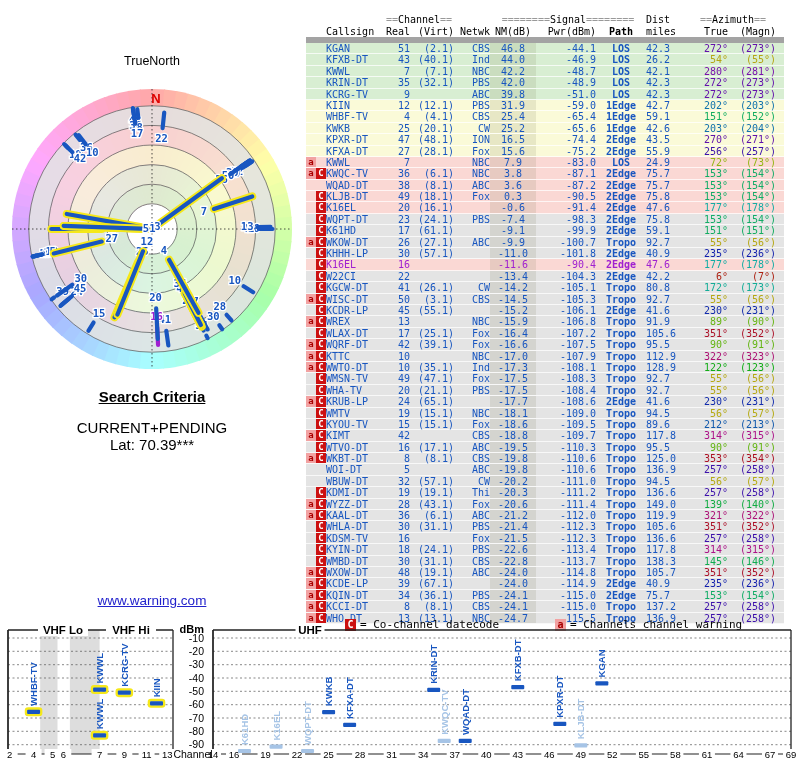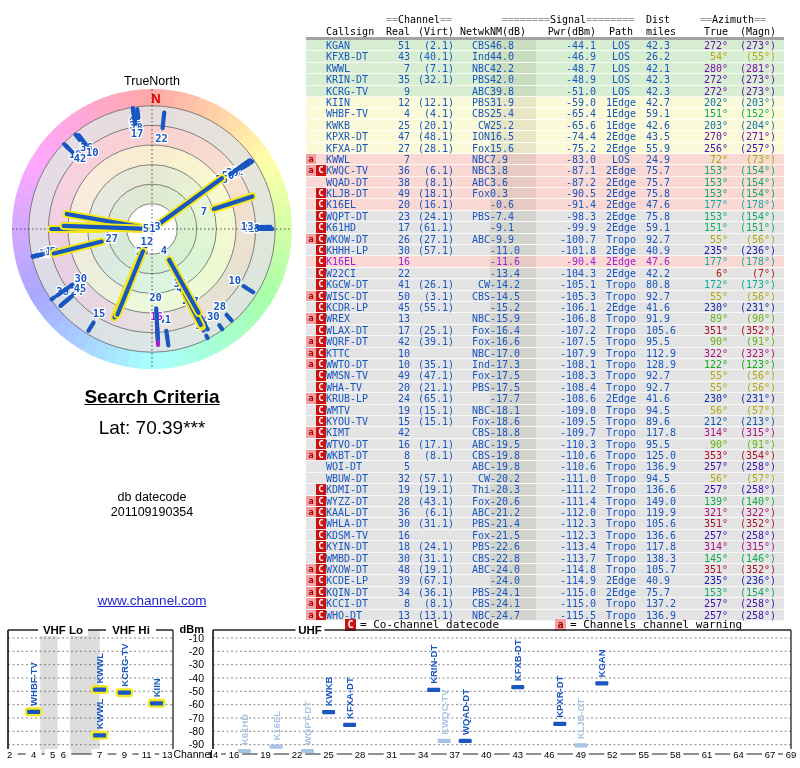--- a/index.html
+++ b/index.html
@@ -2,39 +2,39 @@
 <html><head>
 <meta charset="utf-8">
 <style>
   html,body{margin:0;padding:0;background:#fff;}
   #page{position:relative;width:800px;height:768px;background:#fff;overflow:hidden;
         font-family:"Liberation Sans",sans-serif;}
   .abs{position:absolute;}
   .ctr{text-align:center;}
   
   #all-title{left:30px;top:40px;width:244px;font-size:17px;font-weight:bold;color:#000;}
-  #truenorth{left:30px;top:74px;width:244px;font-size:12.5px;color:#000;}
-  #search-block{left:20px;top:388px;width:264px;font-size:19px;color:#000;line-height:17px;}
+  #truenorth{left:30px;top:54px;width:244px;font-size:12.5px;color:#000;}
+  #search-block{left:20px;top:388px;width:264px;font-size:15px;color:#000;line-height:17px;}
   #search-heading{font-weight:bold;text-decoration:underline;margin-bottom:14px;}
   #datecode-block{left:20px;top:490px;width:264px;font-size:12.5px;color:#000;line-height:15px;}
   #site-link{left:20px;top:593px;width:264px;font-size:13.5px;}
   #site-link a{color:#2222cc;text-decoration:underline;cursor:pointer;}
   
   #sigtable{left:306px;top:14px;width:478px;font-family:"DejaVu Sans Mono","Liberation Mono",monospace;
             font-size:10px;color:#000;}
   .hrow{display:flex;height:11.5px;line-height:11.5px;white-space:pre;}
-  #hdr-cols{border-bottom:3px solid #a3a3a3;}
+  #hdr-cols{border-bottom:6px solid #a3a3a3;}
   .trow{display:flex;height:11.4px;line-height:11.3px;white-space:pre;border-bottom:1px solid rgba(255,255,255,0.75);box-sizing:border-box;}
   .zone-g{background:#d8eed2;} .zone-y{background:#fafad8;} .zone-p{background:#fad8d4;}
   .zone-x{background:#e4e4e4;} .zone-m{background:#fad8d4;}
   .cell{display:block;overflow:visible;}
   .c-fa{width:10px;text-align:center;} .c-fc{width:10px;text-align:center;}
   .c-call{width:58px;} .c-real{width:26px;text-align:right;} .c-virt{width:44px;text-align:right;}
-  .c-net{width:36px;text-align:right;} .c-nm{width:46px;text-align:left;}
-  .c-pwr{width:60px;text-align:right;} .c-path{width:50px;text-align:center;}
+  .c-net{width:36px;text-align:right;} .c-nm{width:46px;text-align:center;}
+  .c-pwr{width:60px;text-align:right;} .c-path{width:50px;text-align:center;font-weight:bold;}
   .c-mi{width:44px;} .c-true{width:38px;text-align:right;} .c-magn{width:48px;text-align:right;}
   .trow .c-nm{background:rgba(110,110,70,0.13);}
   .blue{color:#1856c0;}
   .zone-m .blue{color:#a020d0;}
   .flag-a{background:#f2a2a2;color:#aa0000;font-weight:bold;font-size:9px;}
   .flag-c{background:#cc1111;color:#ffffff;font-weight:bold;font-size:9px;}
   .eq{color:#999;}
   
   .legend{top:618px;height:13px;font-family:"DejaVu Sans Mono","Liberation Mono",monospace;
           font-size:11px;color:#000;display:flex;align-items:center;gap:4px;}
@@ -257,30 +257,27 @@
         <line x1="148.39787137637478" y1="142.5313019403716" x2="214.87533714882713" y2="94.23259590266423" stroke="#1856c0" stroke-width="4.2" stroke-linecap="round"></line>
         <text x="147.26524758424986" y="146.35420129358107" fill="#1856c0" font-size="10.5" font-weight="bold" text-anchor="middle" font-family="&quot;DejaVu Sans Mono&quot;,monospace" stroke="#ffffff" stroke-width="2.5" paint-order="stroke">43</text>
         <line x1="140.8025585265198" y1="144.8534221138495" x2="56.65784845482001" y2="141.91502408948568" stroke="#f5e81a" stroke-width="8" stroke-linecap="round"></line>
         <line x1="140.8025585265198" y1="144.8534221138495" x2="56.65784845482001" y2="141.91502408948568" stroke="#1856c0" stroke-width="4.2" stroke-linecap="round"></line>
         <text x="142.20170568434654" y="147.90228140923298" fill="#1856c0" font-size="10.5" font-weight="bold" text-anchor="middle" font-family="&quot;DejaVu Sans Mono&quot;,monospace" stroke="#ffffff" stroke-width="2.5" paint-order="stroke">51</text>
       </g>
     </svg>
 
   <div class="abs ctr" id="search-block">
     <div id="search-heading">Search Criteria</div>
+    <div>CURRENT+PENDING</div>
     <div>Lat: 70.39***</div>
   </div>
 
-  <div class="abs ctr" id="datecode-block">
-    <div>db datecode</div>
-    <div>201109190354</div>
-  </div>
 
   <div class="abs ctr" id="site-link">
-    <a>www.channel.com</a>
+    <a>www.warning.com</a>
   </div>
 
   <div class="abs" id="sigtable">
     <div class="hrow" id="hdr-groups"><span class="cell c-fa"></span><span class="cell c-fc"></span><span class="cell c-call"></span><span class="cell c-real" style="width: 70px; text-align: center;"><span class="eq">==</span><span>Channel</span><span class="eq">==</span></span><span class="cell c-net" style="width: 36px;"></span><span class="cell c-nm" style="width: 156px; text-align: center;"><span class="eq">========</span><span>Signal</span><span class="eq">========</span></span><span class="cell c-mi">Dist</span><span class="cell c-true" style="width: 86px; text-align: center;"><span class="eq">==</span><span>Azimuth</span><span class="eq">==</span></span></div>
     <div class="hrow" id="hdr-cols"><span class="cell c-fa"></span><span class="cell c-fc"></span><span class="cell c-call">Callsign</span><span class="cell c-real">Real</span><span class="cell c-virt">(Virt)</span><span class="cell c-net">Netwk</span><span class="cell c-nm">NM(dB)</span><span class="cell c-pwr">Pwr(dBm)</span><span class="cell c-path">Path</span><span class="cell c-mi">miles</span><span class="cell c-true">True</span><span class="cell c-magn">(Magn)</span></div>
     <div id="table-rows">
         <div class="trow zone-g"><span class="cell c-fa"></span><span class="cell c-fc"></span><span class="cell blue c-call">KGAN</span><span class="cell blue c-real">51</span><span class="cell blue c-virt">(2.1)</span><span class="cell blue c-net">CBS</span><span class="cell blue c-nm">46.8</span><span class="cell blue c-pwr">-44.1</span><span class="cell blue c-path">LOS</span><span class="cell blue c-mi">42.3</span><span class="cell c-true" style="color: rgb(100, 17, 172);">272°</span><span class="cell c-magn" style="color: rgb(100, 17, 172);">(273°)</span></div>
         <div class="trow zone-g"><span class="cell c-fa"></span><span class="cell c-fc"></span><span class="cell blue c-call">KFXB-DT</span><span class="cell blue c-real">43</span><span class="cell blue c-virt">(40.1)</span><span class="cell blue c-net">Ind</span><span class="cell blue c-nm">44.0</span><span class="cell blue c-pwr">-46.9</span><span class="cell blue c-path">LOS</span><span class="cell blue c-mi">26.2</span><span class="cell c-true" style="color: rgb(181, 165, 18);">54°</span><span class="cell c-magn" style="color: rgb(181, 165, 18);">(55°)</span></div>
         <div class="trow zone-g"><span class="cell c-fa"></span><span class="cell c-fc"></span><span class="cell blue c-call">KWWL</span><span class="cell blue c-real">7</span><span class="cell blue c-virt">(7.1)</span><span class="cell blue c-net">NBC</span><span class="cell blue c-nm">42.2</span><span class="cell blue c-pwr">-48.7</span><span class="cell blue c-path">LOS</span><span class="cell blue c-mi">42.1</span><span class="cell c-true" style="color: rgb(120, 17, 172);">280°</span><span class="cell c-magn" style="color: rgb(120, 17, 172);">(281°)</span></div>
         <div class="trow zone-g"><span class="cell c-fa"></span><span class="cell c-fc"></span><span class="cell blue c-call">KRIN-DT</span><span class="cell blue c-real">35</span><span class="cell blue c-virt">(32.1)</span><span class="cell blue c-net">PBS</span><span class="cell blue c-nm">42.0</span><span class="cell blue c-pwr">-48.9</span><span class="cell blue c-path">LOS</span><span class="cell blue c-mi">42.3</span><span class="cell c-true" style="color: rgb(100, 17, 172);">272°</span><span class="cell c-magn" style="color: rgb(100, 17, 172);">(273°)</span></div>

